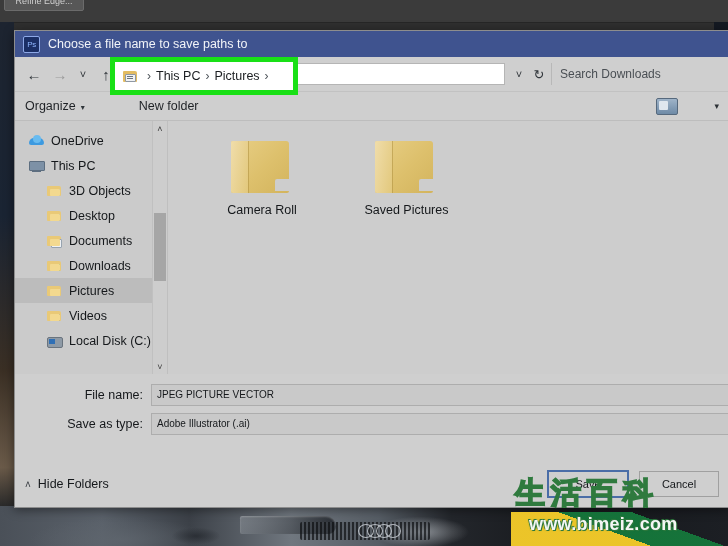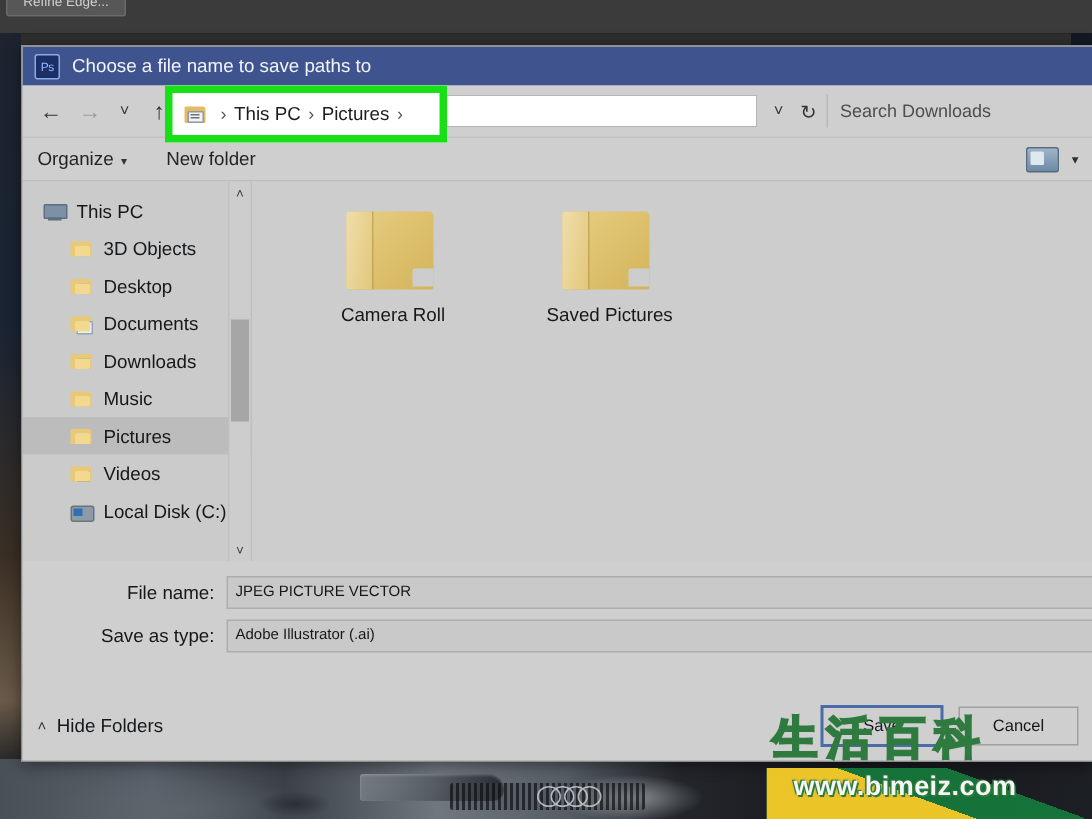--- a/index.html
+++ b/index.html
@@ -120,21 +120,21 @@
   
   #crumb-highlight{
     position:absolute;left:110px;top:57px;width:188px;height:38px;
     border:5px solid #19e016;background:#fff;z-index:60;
     display:flex;align-items:center;padding-left:6px;box-sizing:border-box;
   }
 
   
   #toolbar{
     height:28px;background:#cfcfcf;display:flex;align-items:center;
-    padding:0 10px;border-bottom:1px solid #bdbdbd;
+    padding:0 10px;border-bottom:1px solid #bdbdbd;gap:28px;
   }
   .tbitem{font-size:12.5px;color:#1f2226;margin-right:26px;white-space:nowrap;}
   .tbcaret{font-size:8px;margin-left:5px;color:#31363b;}
   #toolbar-spacer{flex:1;}
   #view-icon{
     width:20px;height:15px;background:linear-gradient(180deg,#9fb4c9,#6e8aa6);
     border:1px solid #56697d;border-radius:2px;position:relative;margin-right:8px;
   }
   #view-icon:after{content:"";position:absolute;left:2px;top:2px;width:9px;height:9px;background:#dfe7ef;border-radius:1px;}
   #view-caret{font-size:9px;color:#2b3035;}
@@ -332,20 +332,24 @@
     <div id="toolbar-spacer"></div>
     <div id="view-icon"></div>
     <div id="view-caret">▾</div>
   </div>
 
   <div id="body">
 
     <div id="sidebar">
       <div id="tree">
 
+        <div class="node">
+          <span class="ico cloud"></span>
+          <span>OneDrive</span>
+        </div>
 
         <div class="node">
           <span class="ico pc"></span>
           <span>This PC</span>
         </div>
 
         <div class="node indent">
           <span class="ico folder">
               <span class="badge b3d"></span>
             </span>
@@ -366,26 +370,20 @@
           <span>Documents</span>
         </div>
 
         <div class="node indent">
           <span class="ico folder">
               <span class="badge bdown"></span>
             </span>
           <span>Downloads</span>
         </div>
 
-        <div class="node indent">
-          <span class="ico folder">
-              <span class="badge bmus"></span>
-            </span>
-          <span>Music</span>
-        </div>
 
         <div class="node indent selected">
           <span class="ico folder">
               <span class="badge bpic"></span>
             </span>
           <span>Pictures</span>
         </div>
 
         <div class="node indent">
           <span class="ico folder">

